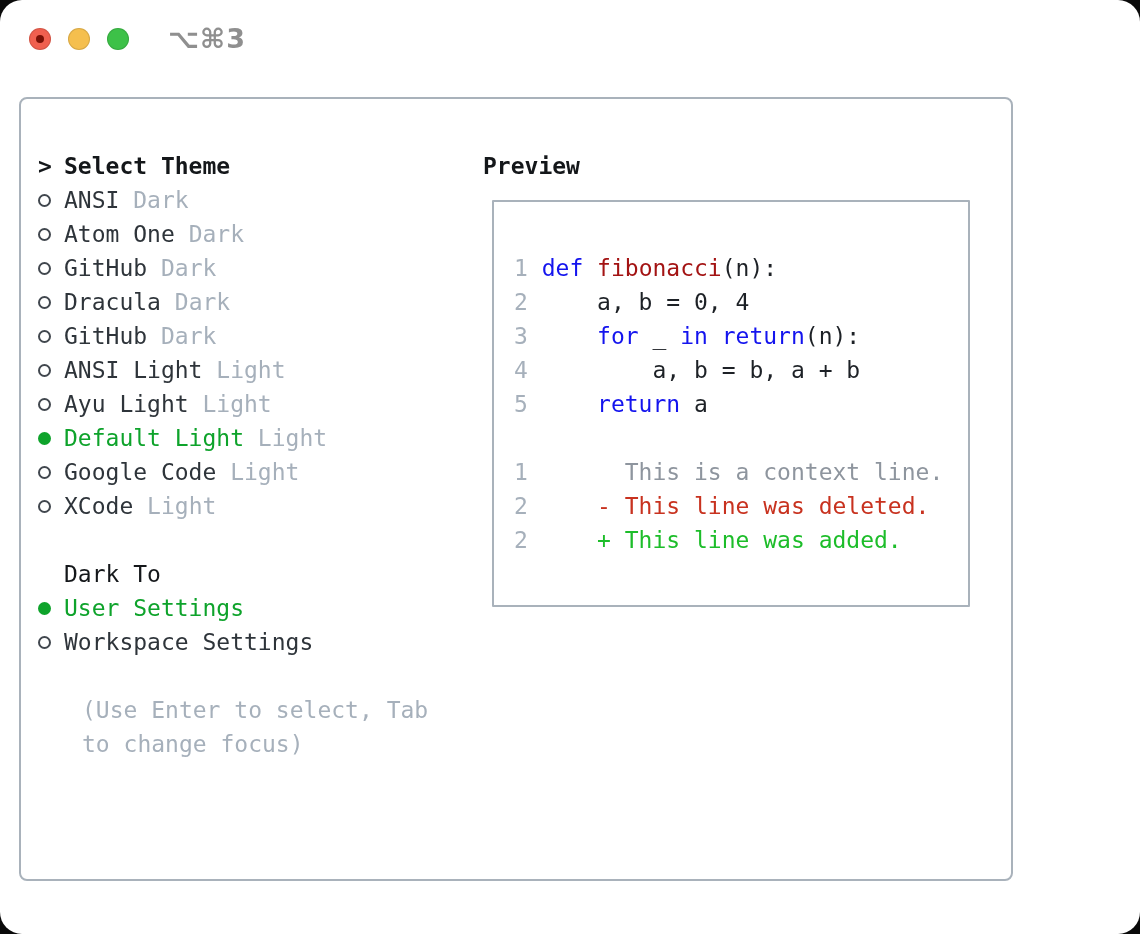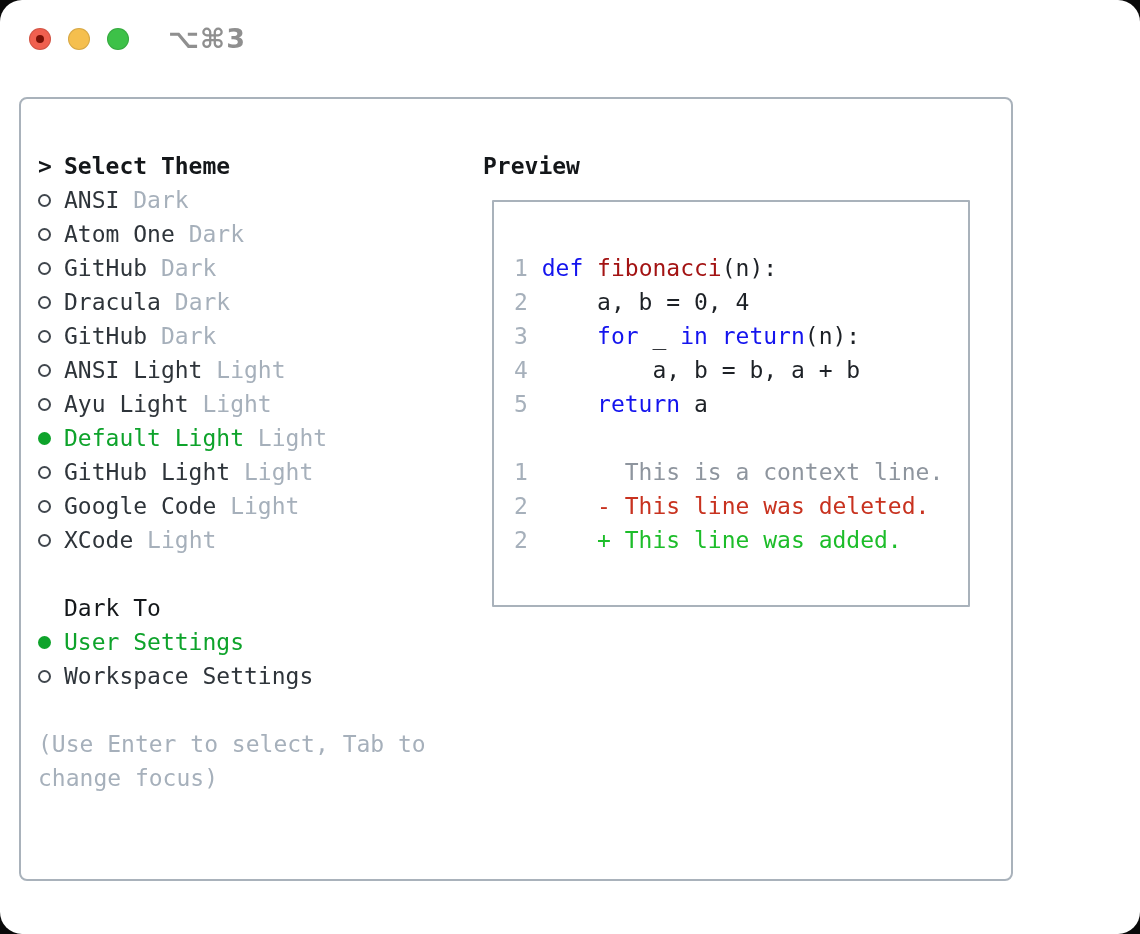--- a/index.html
+++ b/index.html
@@ -28,21 +28,21 @@
   .prefix{display:inline-block;width:26px;vertical-align:top;}
   .circle{display:inline-block;width:13px;height:13px;border-radius:50%;
           border:2px solid #41474e;box-sizing:border-box;margin-bottom:2px;vertical-align:middle;}
   .circle.filled{border:none;background:var(--green);}
   .header-text{font-weight:bold;color:var(--header-dark);}
   .cursor{font-weight:bold;color:var(--header-dark);}
   .t-name{color:var(--text-dark);}
   .t-name.selected{color:var(--green);}
   .t-variant{color:var(--gray);}
   .left-col{position:absolute;left:17px;top:50px;width:424px;}
-  .hint{font-size:23px;line-height:34px;color:var(--gray);white-space:normal;}
+  .hint{font-size:23px;line-height:34px;color:var(--gray);white-space:normal;margin-left:44px;}
   
   .right-col{position:absolute;left:462px;top:50px;width:500px;}
   .preview-box{margin-left:9px;margin-top:17px;width:478px;height:407px;box-sizing:border-box;
                border:2px solid var(--border-gray);border-radius:1px;padding:49px 0 0 20px;overflow:hidden;}
   .code-row{height:34px;line-height:34px;font-size:23px;white-space:pre;}
   .ln{display:inline-block;width:1ch;margin-right:1ch;text-align:right;color:var(--gray);}
   .tok-kw{color:var(--kw-blue);}
   .tok-fn{color:var(--fn-red);}
   .tok-pl{color:#1d2126;}
   .d-context{color:var(--ctx-gray);margin-top:7px;}
@@ -71,21 +71,20 @@
 
       <div id="theme-list">
           <div class="row"><span class="prefix"><span class="circle"></span></span><span class="t-name">ANSI</span><span class="t-variant"> Dark</span></div>
           <div class="row"><span class="prefix"><span class="circle"></span></span><span class="t-name">Atom One</span><span class="t-variant"> Dark</span></div>
           <div class="row"><span class="prefix"><span class="circle"></span></span><span class="t-name">GitHub</span><span class="t-variant"> Dark</span></div>
           <div class="row"><span class="prefix"><span class="circle"></span></span><span class="t-name">Dracula</span><span class="t-variant"> Dark</span></div>
           <div class="row"><span class="prefix"><span class="circle"></span></span><span class="t-name">GitHub</span><span class="t-variant"> Dark</span></div>
           <div class="row"><span class="prefix"><span class="circle"></span></span><span class="t-name">ANSI Light</span><span class="t-variant"> Light</span></div>
           <div class="row"><span class="prefix"><span class="circle"></span></span><span class="t-name">Ayu Light</span><span class="t-variant"> Light</span></div>
           <div class="row"><span class="prefix"><span class="circle filled"></span></span><span class="t-name selected">Default Light</span><span class="t-variant"> Light</span></div>
-          <div class="row"><span class="prefix"><span class="circle"></span></span><span class="t-name">GitHub Light</span><span class="t-variant"> Light</span></div>
           <div class="row"><span class="prefix"><span class="circle"></span></span><span class="t-name">Google Code</span><span class="t-variant"> Light</span></div>
           <div class="row"><span class="prefix"><span class="circle"></span></span><span class="t-name">XCode</span><span class="t-variant"> Light</span></div>
         </div>
 
       <div class="spacer"></div>
 
       <div class="row"><span class="prefix"></span><span style="color:var(--header-dark);">Dark To</span></div>
 
       <div id="apply-list">
           <div class="row"><span class="prefix"><span class="circle filled"></span></span><span class="t-name selected">User Settings</span></div>

